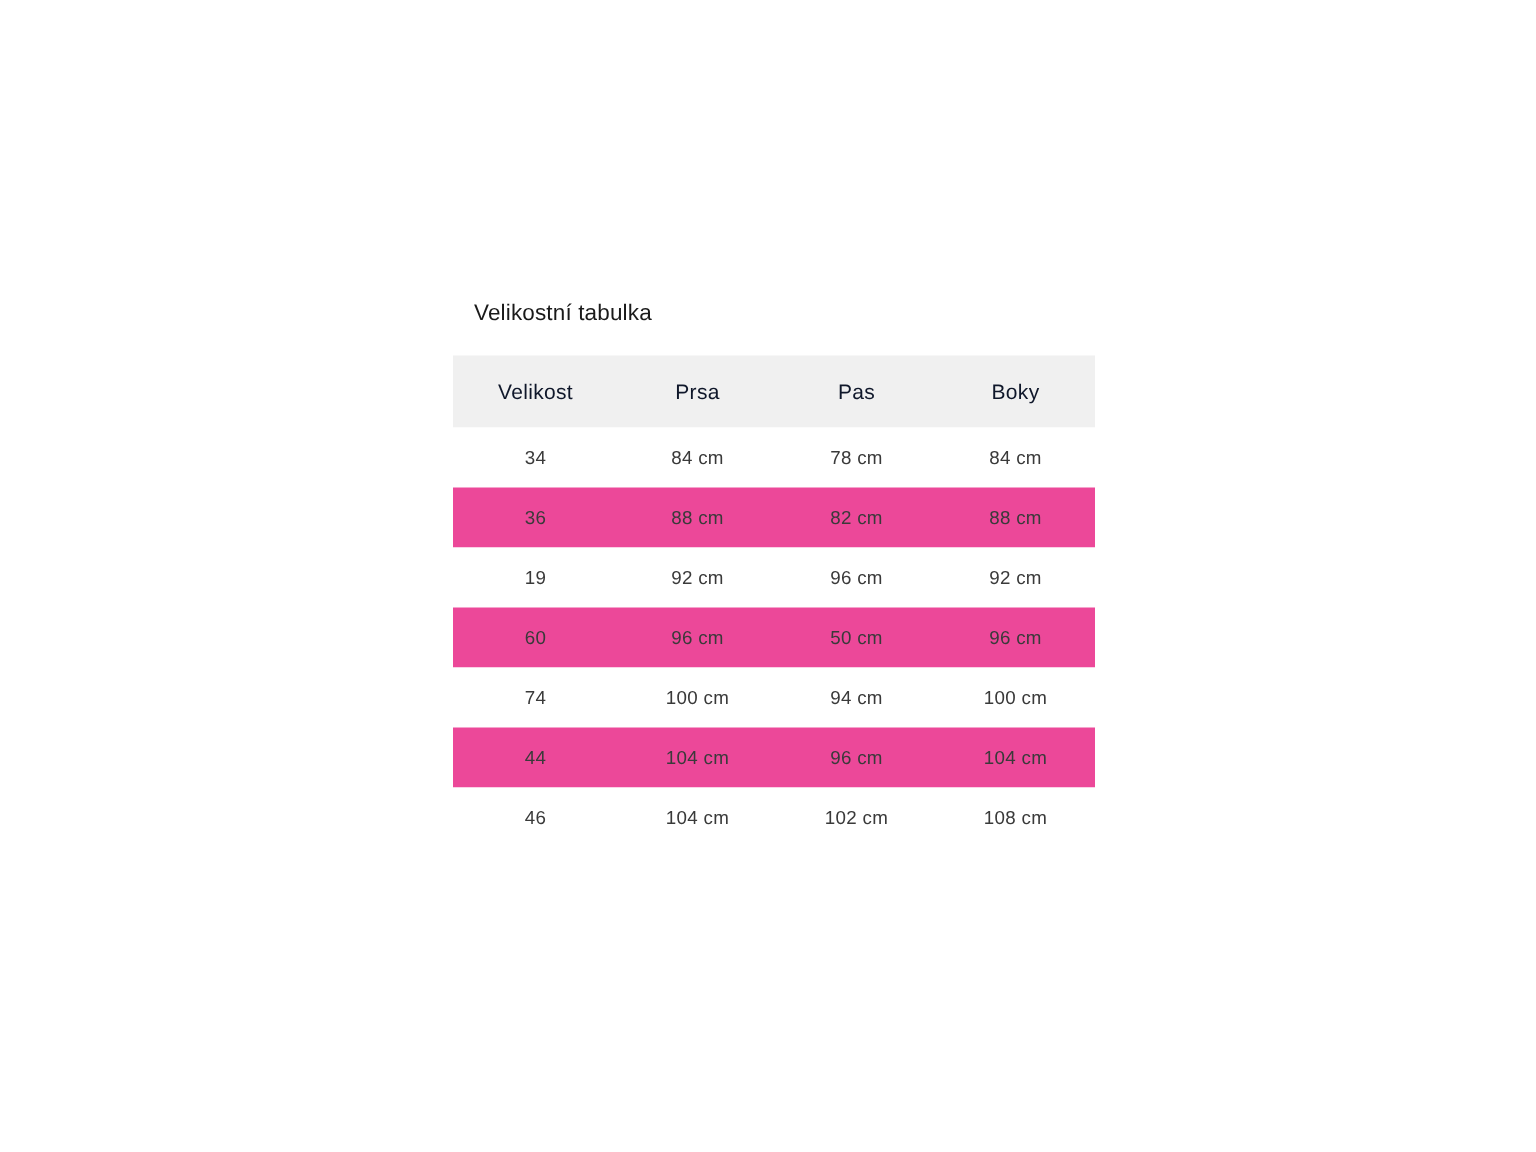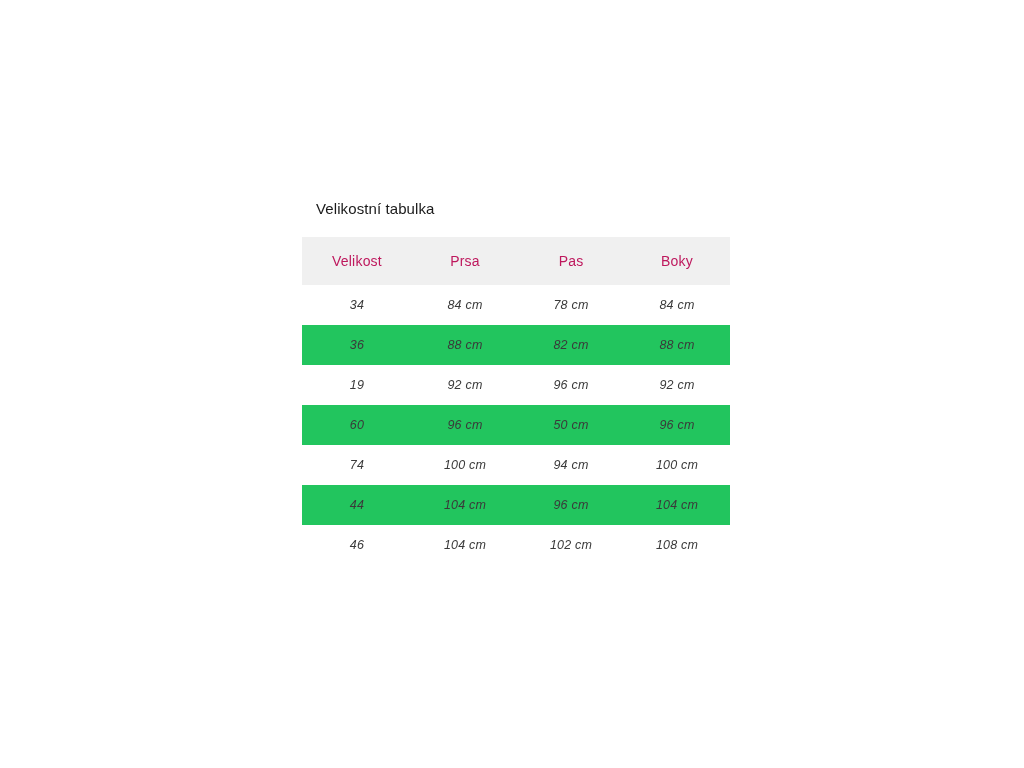--- a/index.html
+++ b/index.html
@@ -41,41 +41,40 @@
     table-layout: fixed;
   }
 
   table.size-table thead tr {
     background: #f0f0f0;
   }
 
   table.size-table thead th {
     font-size: 14px;
     font-weight: 400;
-    color: #be185d;
+    color: #0f172a;
     padding: 16px 0;
     text-align: center;
     letter-spacing: 0.2px;
   }
 
   table.size-table tbody td {
     font-size: 12.5px;
     color: #3a3a3a;
     padding: 13px 0;
     text-align: center;
     letter-spacing: 0.2px;
-    font-style: italic;
   }
 
   table.size-table tbody tr.odd-row {
     background: #ffffff;
   }
 
   table.size-table tbody tr.even-row {
-    background: #22c55e;
+    background: #ec4899;
   }
 
   table.size-table col.c0 { width: 110px; }
   table.size-table col.c1 { width: 106px; }
   table.size-table col.c2 { width: 106px; }
   table.size-table col.c3 { width: 106px; }
 </style>
 </head>
 <body>
 

